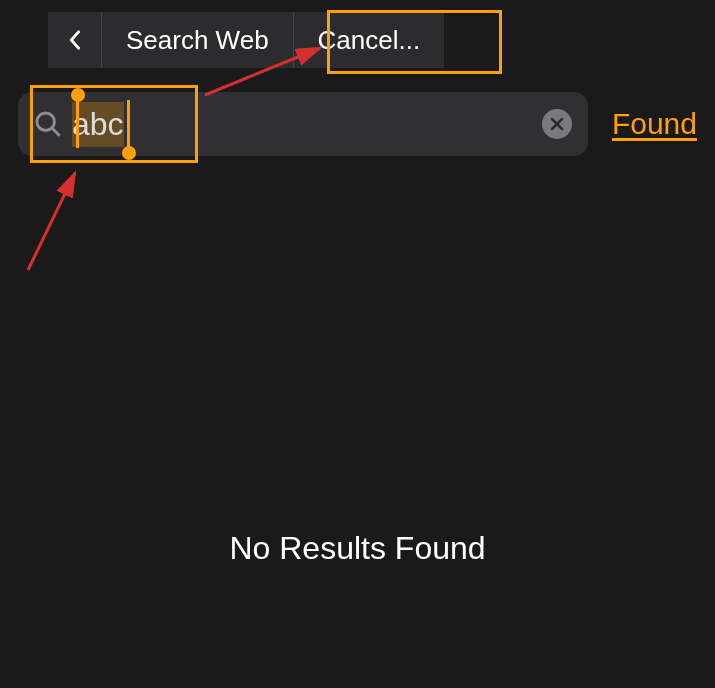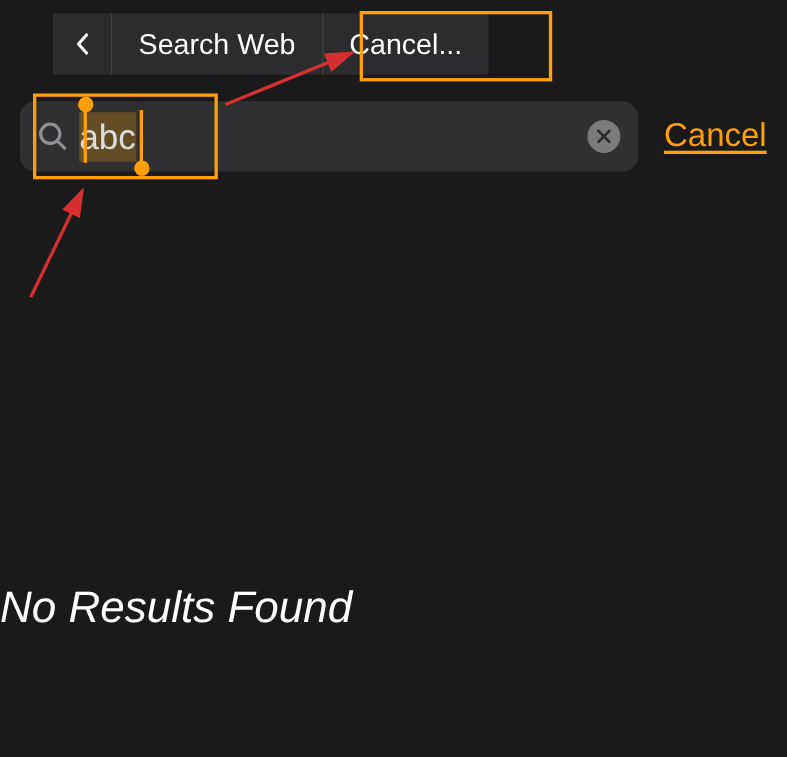--- a/index.html
+++ b/index.html
@@ -106,25 +106,24 @@
       text-decoration: underline;
       text-underline-offset: 4px;
     }
     
     
     .no-results {
       position: absolute;
       top: 530px;
       left: 0;
       right: 0;
-      text-align: left;
+      text-align: center;
       color: #fff;
-      font-size: 40px;
+      font-size: 32px;
       font-weight: 400;
-      font-style: italic;
     }
     
     
     .highlight-box {
       position: absolute;
       border: 3px solid #ff9f0a;
       pointer-events: none;
     }
     .highlight-share {
       top: 10px;
@@ -200,21 +199,21 @@
     </svg>
     <span class="selected-text">abc</span>
     <div style="flex:1"></div>
     <div class="clear-btn">
       <svg viewBox="0 0 14 14" stroke="#2c2c2e" stroke-width="2.5" stroke-linecap="round">
         <line x1="2" y1="2" x2="12" y2="12"></line>
         <line x1="12" y1="2" x2="2" y2="12"></line>
       </svg>
     </div>
   </div>
-  <span class="cancel-link">Cancel</span>
+  <span class="cancel-link">Found</span>
 </div>
 
 <div class="no-results">No Results Found</div>
 
 <div class="highlight-box highlight-share"></div>
 <div class="highlight-box highlight-search"></div>
 
 <div class="sel-handle start"></div>
 <div class="sel-bar start"></div>
 <div class="sel-handle end"></div>

